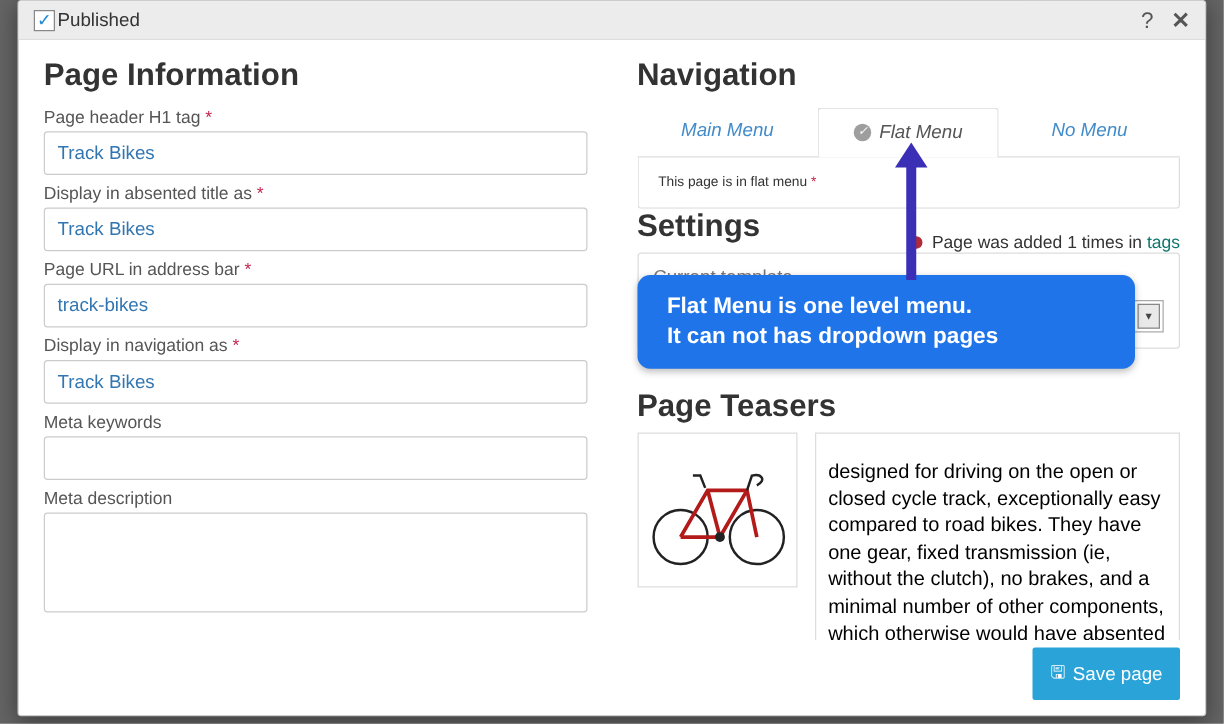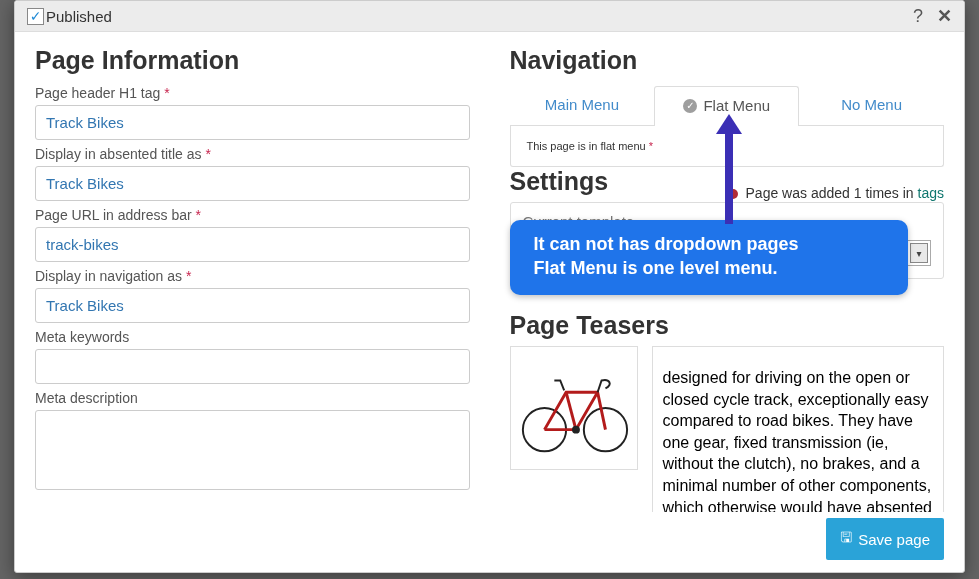--- a/index.html
+++ b/index.html
@@ -49,21 +49,21 @@
   textarea.txt { height:80px; resize:none; color:#333; }
   .col-left input.txt { max-width:440px; }
   .col-left textarea.txt { max-width:440px; }
 
   
   .nav-tabs { display:flex; border-bottom:1px solid #ddd; margin-top:2px; }
   .nav-tab {
     flex:1; text-align:center; padding:10px 4px 12px 4px;
     font-size:15px; color:#428bca; cursor:pointer;
     border:1px solid transparent; border-bottom:none;
-    display:flex; align-items:center; justify-content:center; gap:6px;
+    display:flex; align-items:center; justify-content:center; gap:6px;font-style:italic;
   }
   .nav-tab.active {
     color:#555; background:#fff;
     border-color:#ddd; border-radius:3px 3px 0 0;
     position:relative; top:1px;
   }
   .ok-circle {
     width:14px; height:14px; border-radius:50%; background:#9e9e9e; display:inline-flex;
     align-items:center; justify-content:center; color:#fff; font-size:10px; line-height:1;
   }
@@ -215,22 +215,22 @@
           </div>
           <div class="settings-row">
             <span>This page is</span>
             <span class="sel-wrap">
               <span class="sel-btn">▾</span>
             </span>
           </div>
         </div>
 
         <div class="callout">
+          <div>Flat Menu is one level menu.</div>
           <div>It can not has dropdown pages</div>
-          <div>Flat Menu is one level menu.</div>
           <div class="arrow">
             <div class="head"></div>
               <div class="shaft"></div>
           </div>
         </div>
       </div>
 
       <h2 class="section sm-gap" style="margin-top:32px;">Page Teasers</h2>
       <div class="teasers">
         <div class="teaser-img-box">

